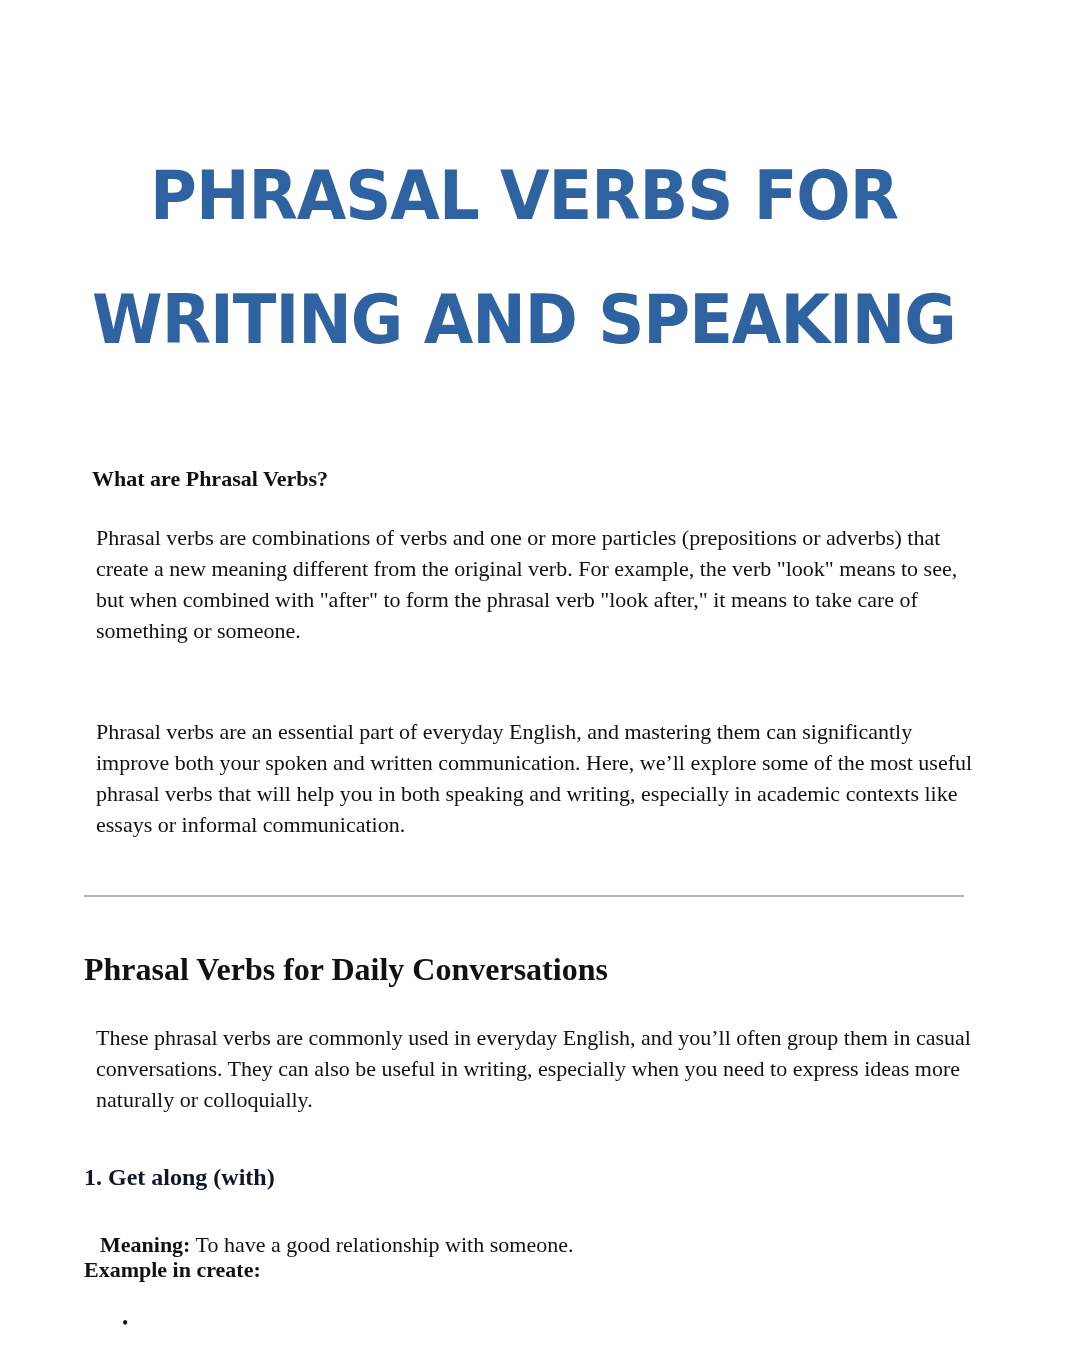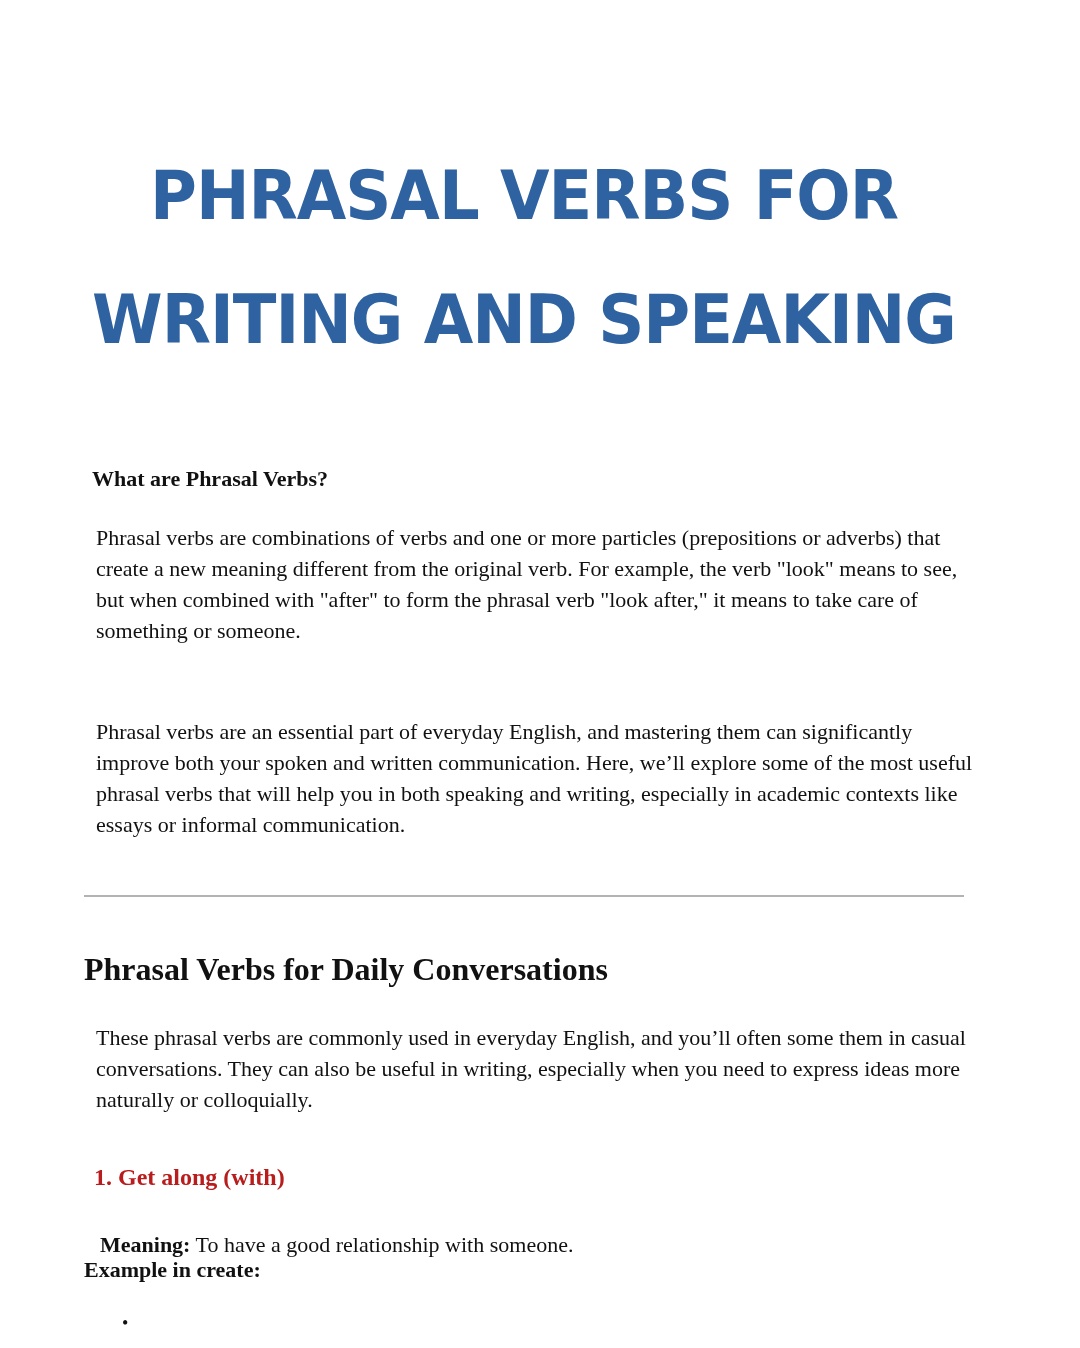--- a/index.html
+++ b/index.html
@@ -74,23 +74,23 @@
       width: 880px;
       text-align: left;
       margin: 0;
       font-size: 32px;
       font-weight: bold;
       line-height: 42px;
     }
     .h3 {
       position: absolute;
       top: 1160px;
-      left: 10px;
+      left: 0;
       margin: 0;
-      color: #b91c1c;
+      color: #0f172a;
       font-size: 24px;
       font-weight: bold;
       line-height: 34px;
     }
     .meaning {
       position: absolute;
       top: 1212px;
       left: 0;
       margin: 16px;
       font-size: 22px;
@@ -141,21 +141,21 @@
 
   <h3 class="section-q">What are Phrasal Verbs?</h3>
 
   <p class="para p1">Phrasal verbs are combinations of verbs and one or more particles (prepositions or adverbs) that create a new meaning different from the original verb. For example, the verb "look" means to see, but when combined with "after" to form the phrasal verb "look after," it means to take care of something or someone.</p>
   <p class="para p2">Phrasal verbs are an essential part of everyday English, and mastering them can significantly improve both your spoken and written communication. Here, we’ll explore some of the most useful phrasal verbs that will help you in both speaking and writing, especially in academic contexts like essays or informal communication.</p>
 
   <hr class="divider">
 
   <h2 class="h2">Phrasal Verbs for Daily Conversations</h2>
 
-  <p class="para p3">These phrasal verbs are commonly used in everyday English, and you’ll often some them in casual conversations. They can also be useful in writing, especially when you need to express ideas more naturally or colloquially.</p>
+  <p class="para p3">These phrasal verbs are commonly used in everyday English, and you’ll often group them in casual conversations. They can also be useful in writing, especially when you need to express ideas more naturally or colloquially.</p>
 
   <h3 class="h3">1. Get along (with)</h3>
 
   <p class="meaning"><b>Meaning:</b><span> To have a good relationship with someone.</span></p>
 
   <p class="example-label">Example in create:</p>
 
   <ul class="examples">
     <li>
       <span class="bullet">•</span>

